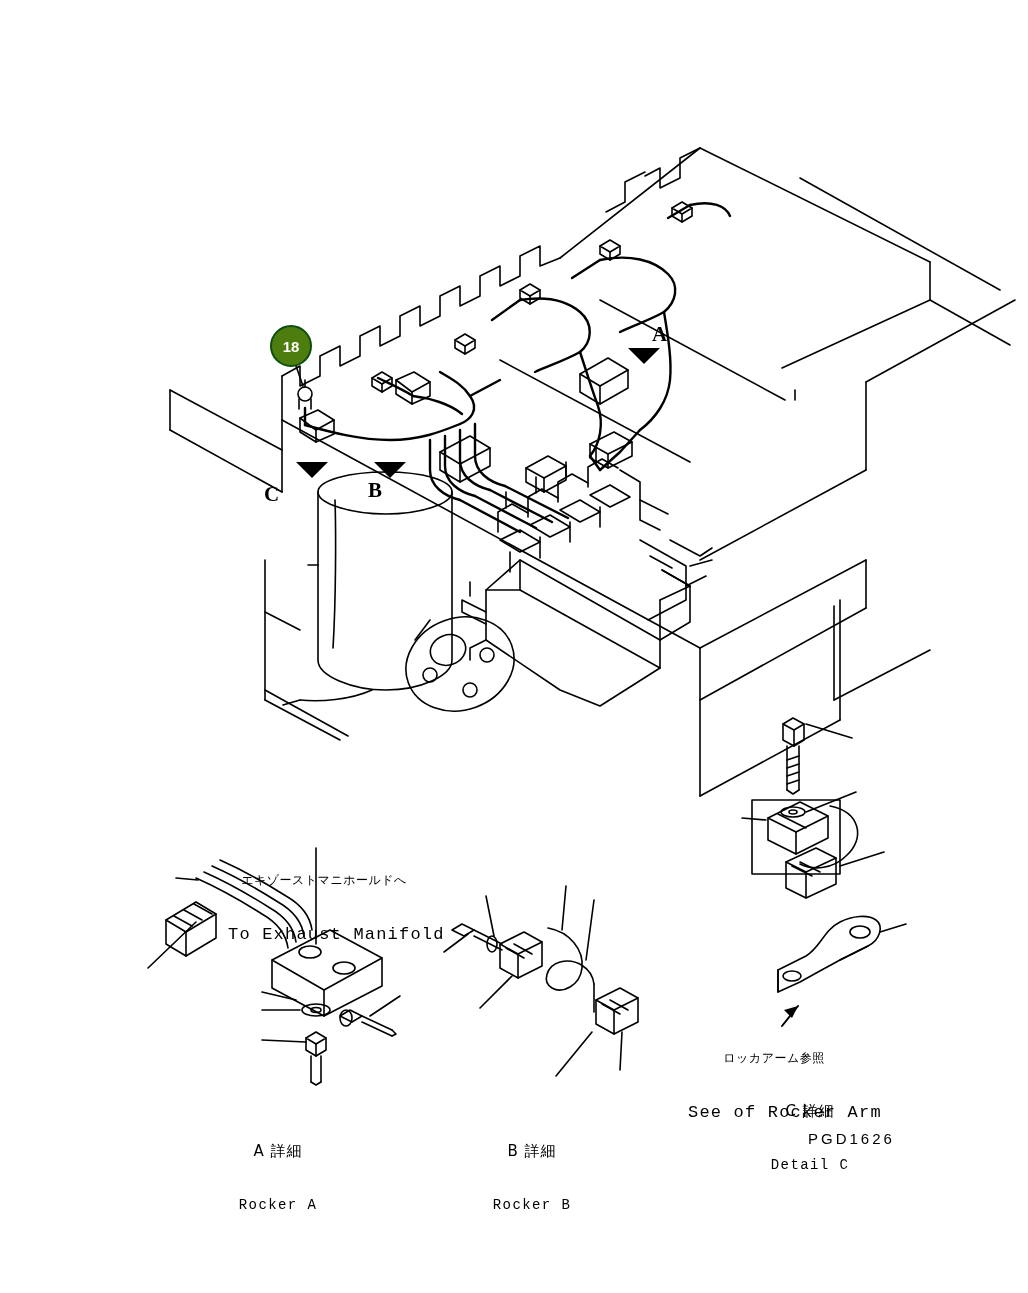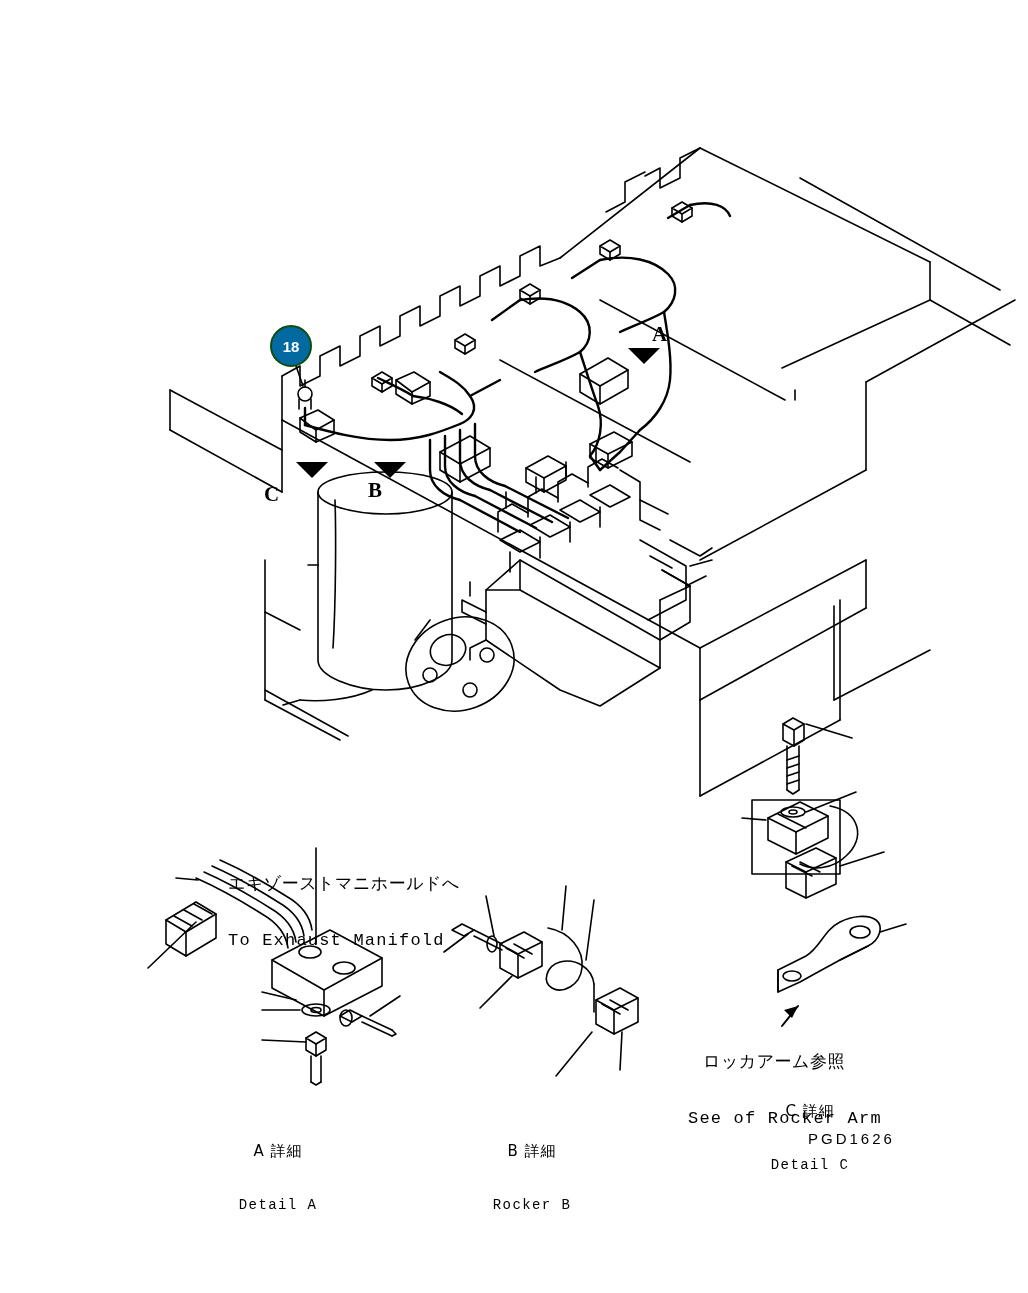--- a/index.html
+++ b/index.html
@@ -51,37 +51,37 @@
     letter-spacing: 1.4px;
     font-family: "Liberation Mono", monospace;
   }
   .note {
     position: absolute;
     color: #000;
     white-space: pre;
     text-align: center;
   }
   .note .jp {
-    font-size: 17px;
+    font-size: 12px;
     letter-spacing: 0.5px;
     font-family: Liberation Serif, serif;
     display: block;
   }
   .note .en {
     font-size: 17px;
     letter-spacing: 1.2px;
     font-family: "Liberation Mono", monospace;
     display: block;
   }
   .callout {
     position: absolute;
     width: 38px;
     height: 38px;
     border-radius: 50%;
-    background: #0369a1;
+    background: #4d7c0f;
     border: 2px solid #0d4d0d;
     color: #ffffff;
     font-size: 15px;
     font-weight: bold;
     display: flex;
     align-items: center;
     justify-content: center;
     font-family: "Liberation Sans", sans-serif;
   }
   .drawing-code {
@@ -434,21 +434,21 @@
     <span class="en">To Exhaust Manifold</span>
   </div>
 
   <div class="note" style="left:688px; top:1014px; width:172px;">
     <span class="jp">ロッカアーム参照</span>
     <span class="en">See of Rocker Arm</span>
   </div>
 
   <div class="cap" style="left:208px; top:1106px; width:140px;">
     <div class="jp">A 詳細</div>
-    <div class="en">Detail A</div>
+    <div class="en">Rocker A</div>
   </div>
 
   <div class="cap" style="left:462px; top:1106px; width:140px;">
     <div class="jp">B 詳細</div>
     <div class="en">Rocker B</div>
   </div>
 
   <div class="cap" style="left:740px; top:1066px; width:140px;">
     <div class="jp">C 詳細</div>
     <div class="en">Detail C</div>

